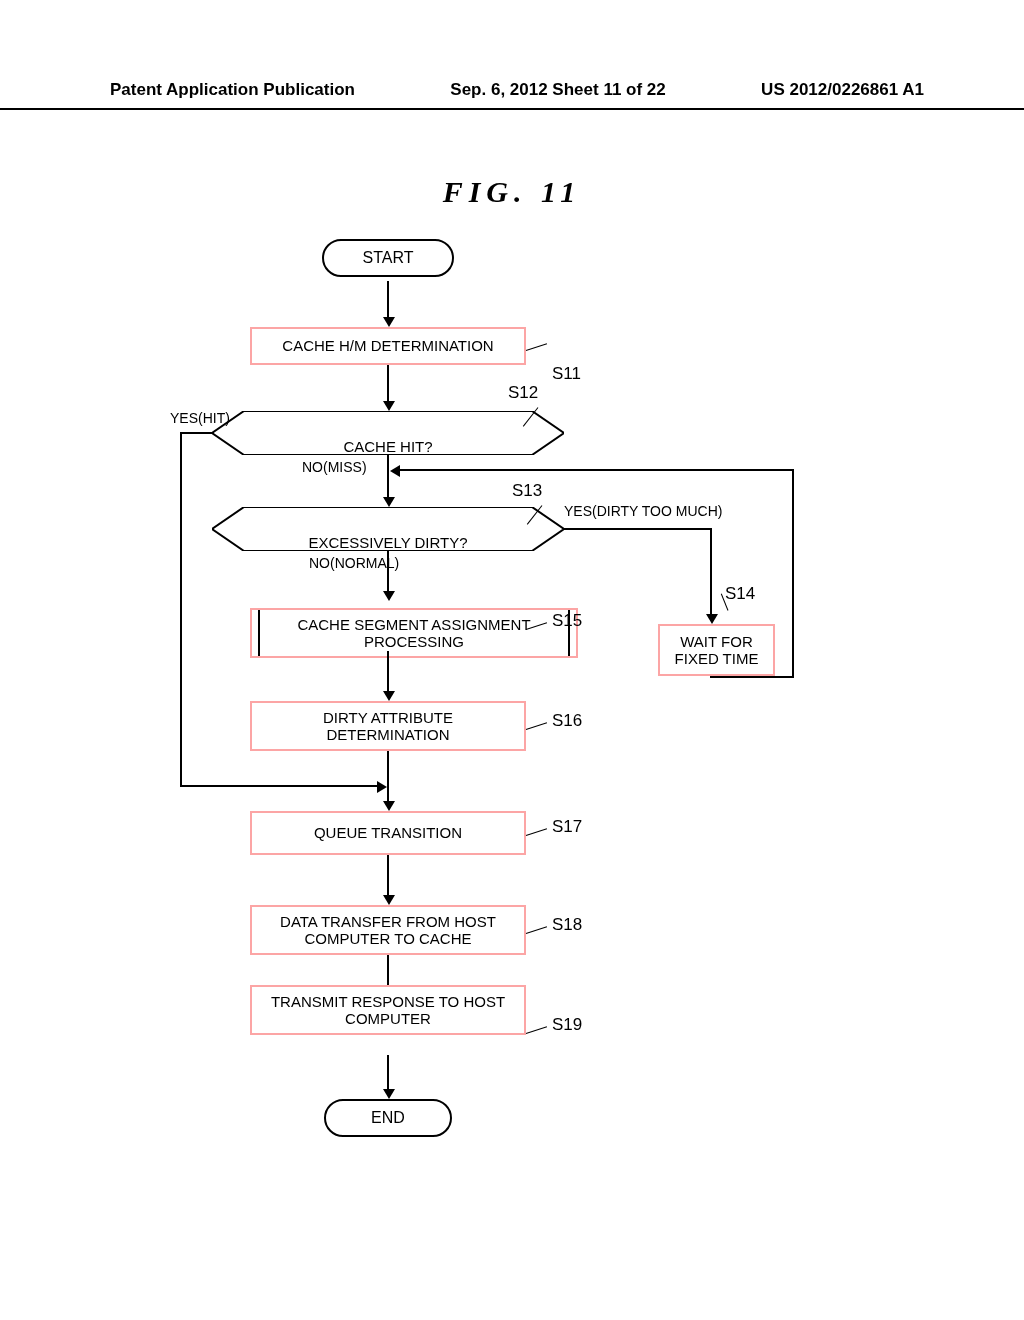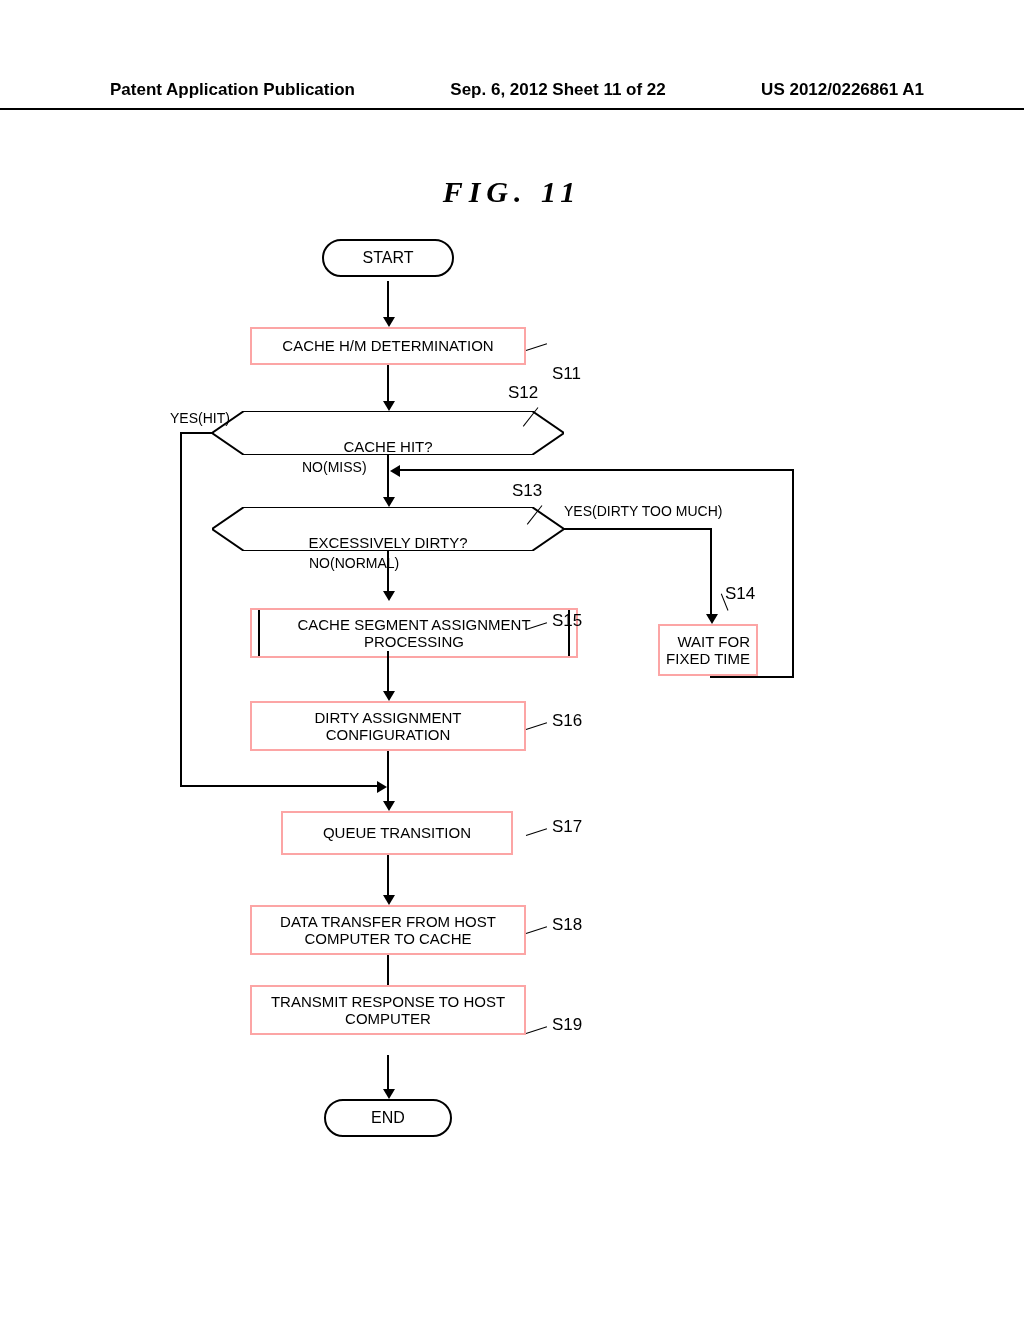--- a/index.html
+++ b/index.html
@@ -190,21 +190,21 @@
       </div>
   </div>
   <div class="label" style="left:342px; top:246px;">S13</div>
   <div class="lead-line" style="left:372px; top:270px; width:24px; transform: rotate(128deg);"></div>
 
   <div class="branch-label" style="left:394px; top:268px;">YES(DIRTY TOO MUCH)</div>
   <div class="line hline" style="left:394px; top:293px; width:148px;"></div>
   <div class="line vline" style="left:540px; top:293px; height:90px;"></div>
   <div class="arrow-down" style="left:541px; top:379px;"></div>
 
-  <div class="process" style="left:488px; top:389px; width:100px; height:52px;text-align:right;">
+  <div class="process" style="left:488px; top:389px; width:117px; height:52px;">
     <span style="padding: 0 6px;">WAIT FOR FIXED TIME</span>
   </div>
   <div class="label" style="left:555px; top:349px;">S14</div>
   <div class="lead-line" style="left:558px; top:375px; width:18px; transform: rotate(248deg);"></div>
 
   <div class="line vline" style="left:540px; top:441px; height:0px;"></div>
   <div class="line hline" style="left:540px; top:441px; width:84px;"></div>
   <div class="line vline" style="left:622px; top:234px; height:209px;"></div>
   <div class="line hline" style="left:228px; top:234px; width:396px;"></div>
   <div class="arrow-left" style="left:220px; top:235px;"></div>
@@ -217,29 +217,29 @@
   <div class="process subprocess" style="left:80px; top:366px; width:328px; height:50px;margin-top:7px;">
     <span style="padding:0 14px;">CACHE SEGMENT ASSIGNMENT PROCESSING</span>
   </div>
   <div class="lead-line" style="left:356px; top:394px; width:22px; transform: rotate(-18deg);"></div>
   <div class="label" style="left:382px; top:376px;">S15</div>
 
   <div class="line vline" style="left:217px; top:416px; height:44px;"></div>
   <div class="arrow-down" style="left:218px; top:456px;"></div>
 
   <div class="process" style="left:80px; top:466px; width:276px; height:50px;">
-    <span style="padding:0 10px;">DIRTY ASSIGNMENT CONFIGURATION</span>
+    <span style="padding:0 10px;">DIRTY ATTRIBUTE DETERMINATION</span>
   </div>
   <div class="lead-line" style="left:356px; top:494px; width:22px; transform: rotate(-18deg);"></div>
   <div class="label" style="left:382px; top:476px;">S16</div>
 
   <div class="line vline" style="left:217px; top:516px; height:54px;"></div>
   <div class="arrow-down" style="left:218px; top:566px;"></div>
 
-  <div class="process" style="left:80px; top:576px; width:232px; height:44px;margin-left:31px;">
+  <div class="process" style="left:80px; top:576px; width:276px; height:44px;">
     <span>QUEUE TRANSITION</span>
   </div>
   <div class="lead-line" style="left:356px; top:600px; width:22px; transform: rotate(-18deg);"></div>
   <div class="label" style="left:382px; top:582px;">S17</div>
 
   <div class="line vline" style="left:217px; top:620px; height:44px;"></div>
   <div class="arrow-down" style="left:218px; top:660px;"></div>
 
   <div class="process" style="left:80px; top:670px; width:276px; height:50px;">
     <span style="padding:0 10px;">DATA TRANSFER FROM HOST COMPUTER TO CACHE</span>

